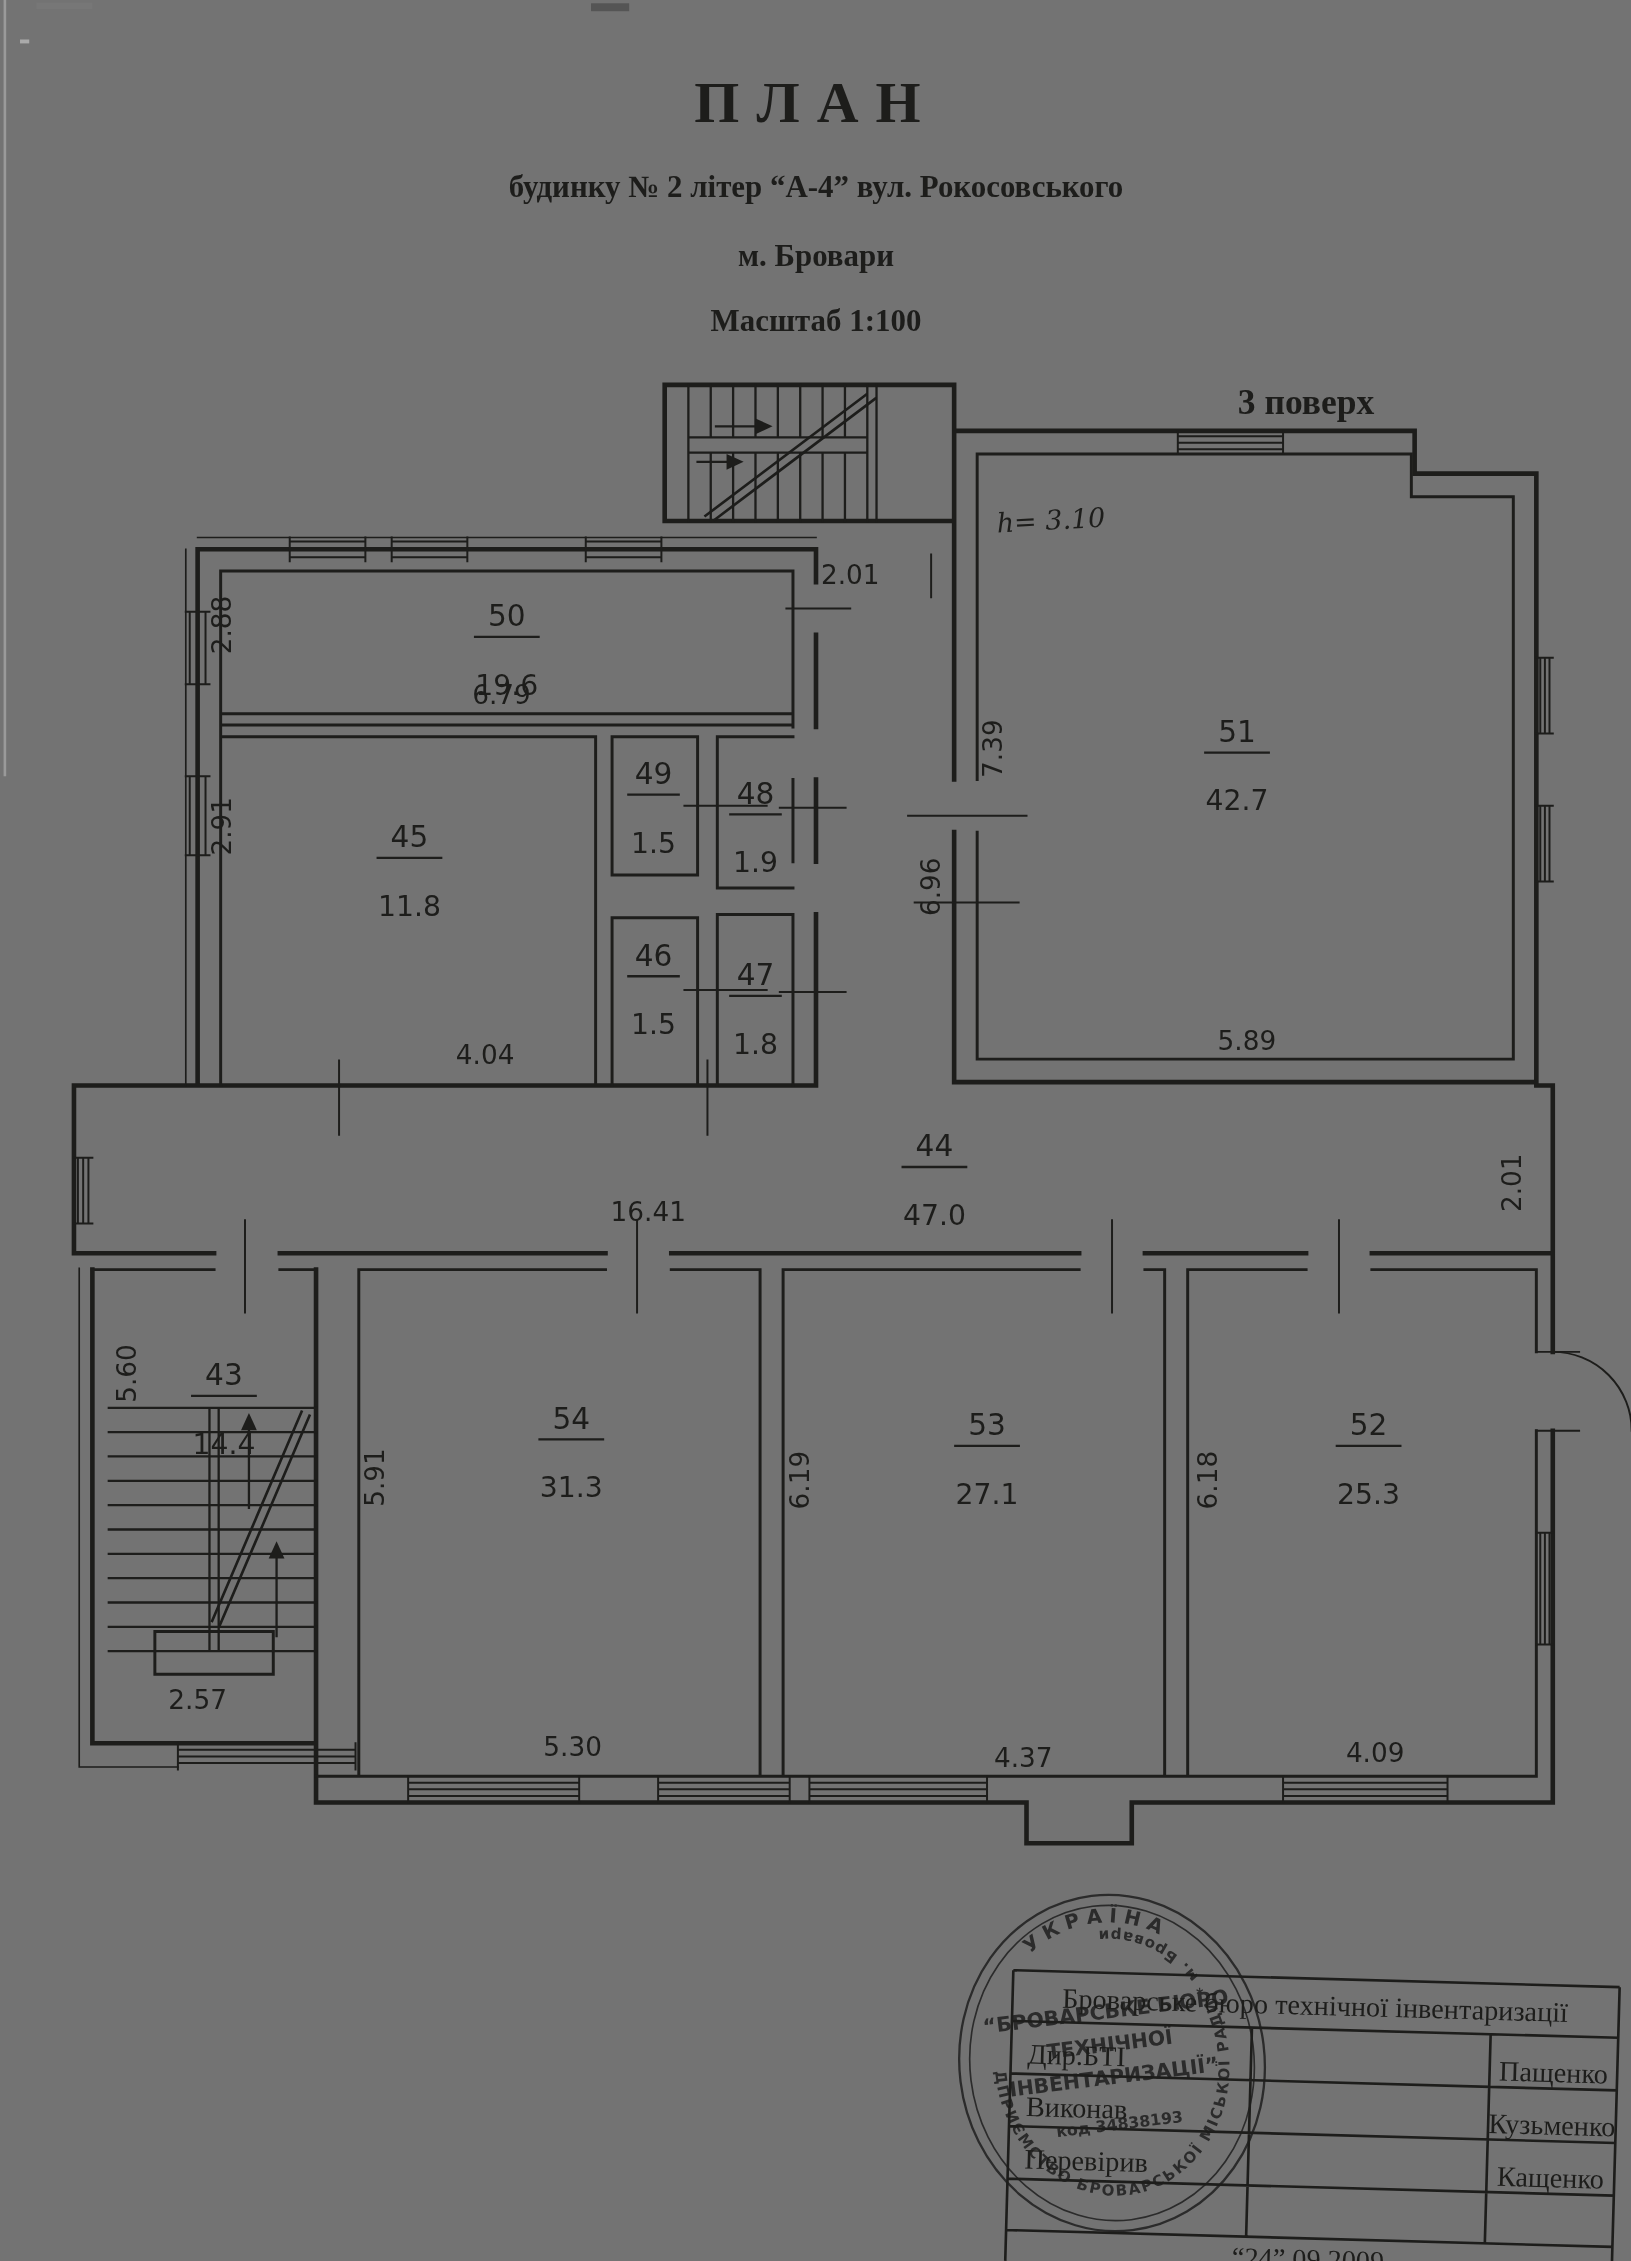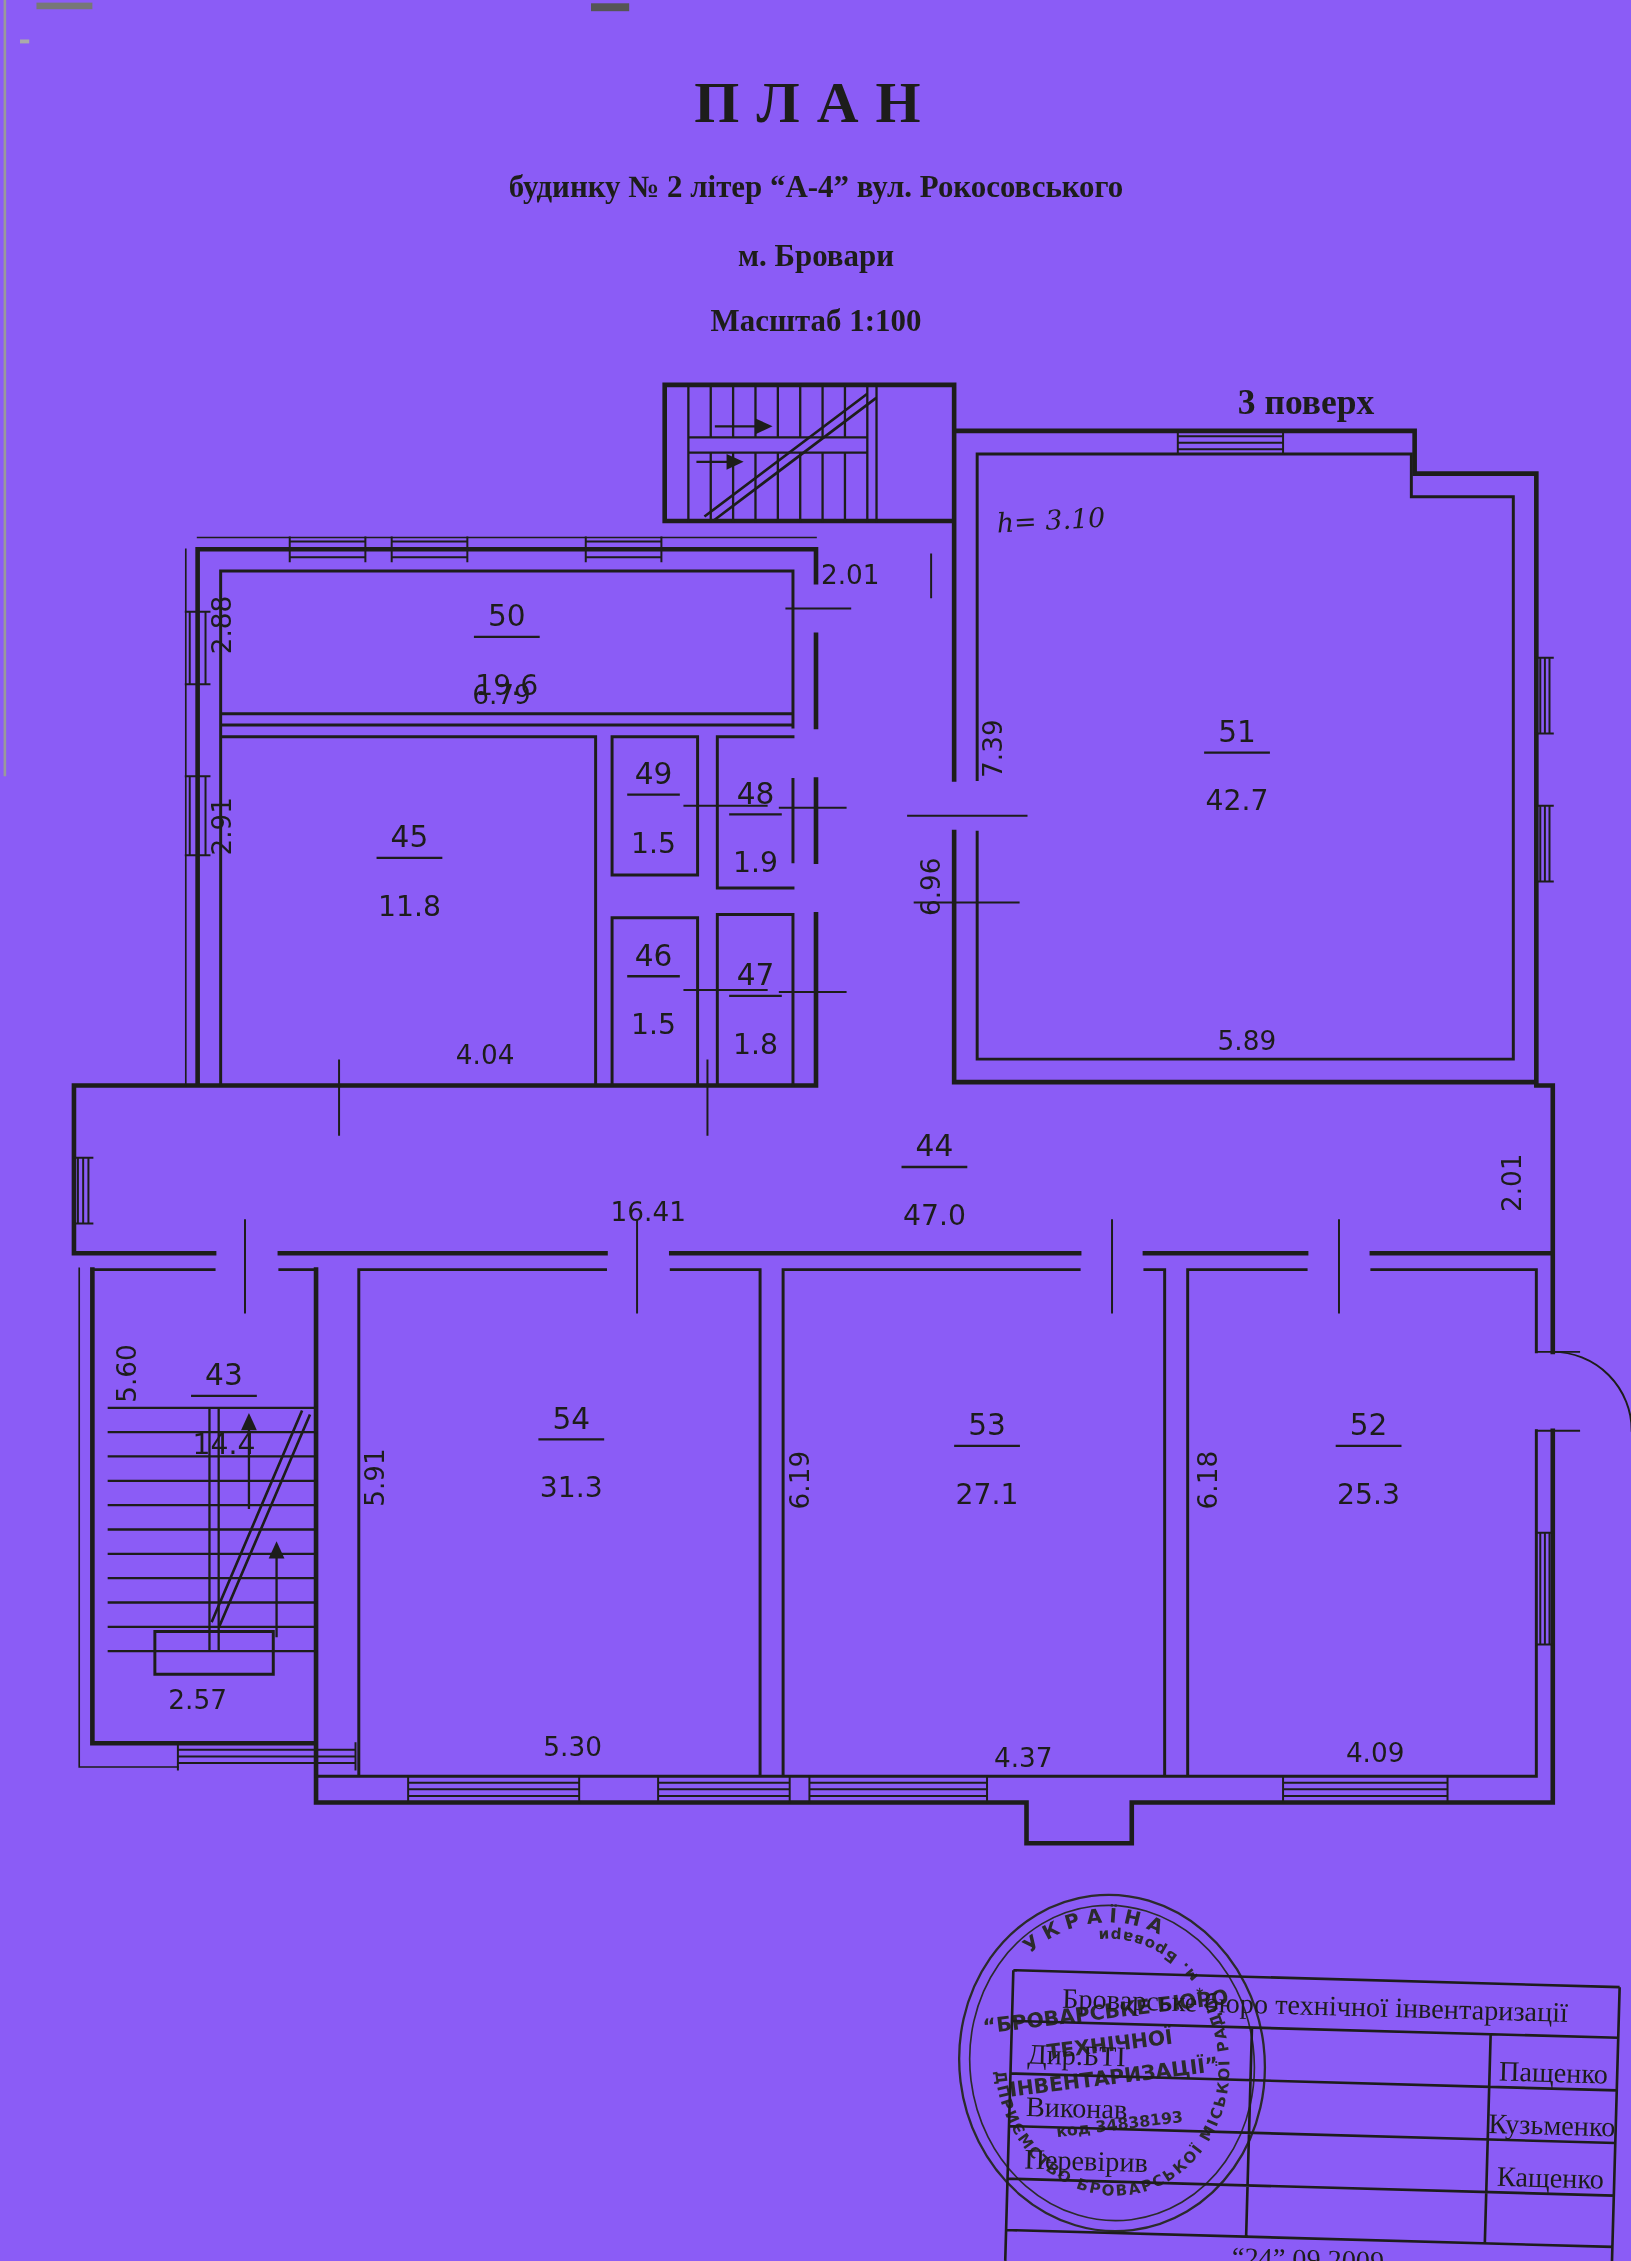--- a/index.html
+++ b/index.html
@@ -1,19 +1,19 @@
 <!DOCTYPE html>
 <html style="font-size:10.5px"><head>
 <meta charset="utf-8">
 <style>
   html,body{margin:0;padding:0;background:#e8e8e8;}
   .page{
     position:relative;
     width:1632px;height:2261px;
-    background:#8b5cf6;
+    background:#737373;
     font-family:"Liberation Serif", serif;
     overflow:hidden;
   }
   svg text{fill:#1d1d1b;}
   .t-title{font-family:"Liberation Serif",serif;font-weight:bold;font-size:88px;letter-spacing:26px;}
   .t-sub{font-family:"Liberation Serif",serif;font-weight:bold;font-size:47px;}
   .t-floor{font-family:"Liberation Serif",serif;font-weight:bold;font-size:54px;}
   .t-hnote{font-family:"DejaVu Serif",serif;font-style:italic;font-size:41px;}
   .t-room{font-family:"DejaVu Sans",sans-serif;font-size:45px;}
   .t-area{font-family:"DejaVu Sans",sans-serif;font-size:43px;}

